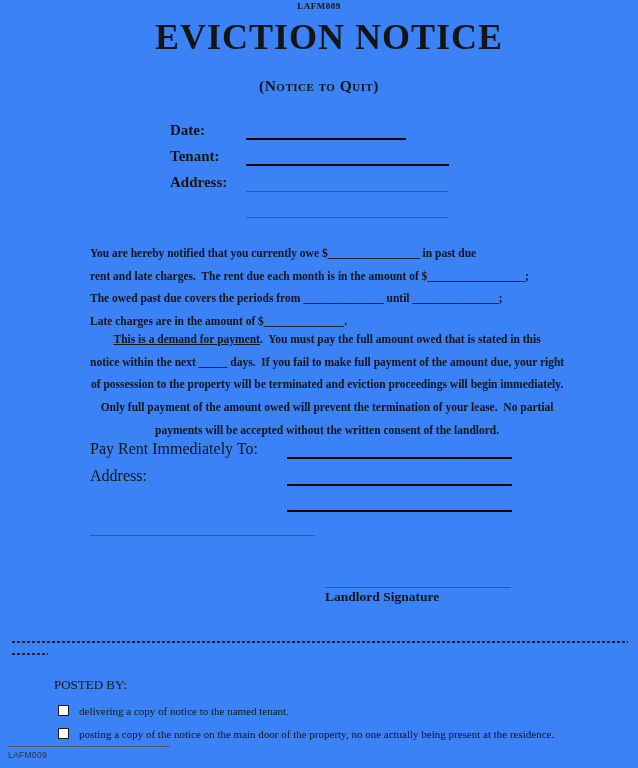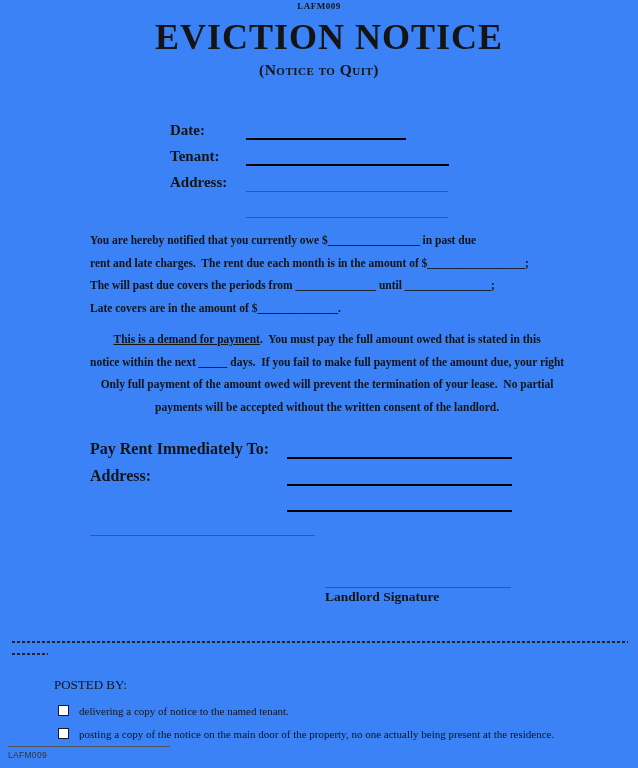--- a/index.html
+++ b/index.html
@@ -4,41 +4,41 @@
 <style>
   html,body { margin:0; padding:0; background:#ffffff; }
   .page {
     position:relative; width:638px; height:768px; background:#3b82f6;
     font-family:"Liberation Serif", serif; color:#141414; overflow:hidden;
   }
   .centered { position:absolute; left:0; right:0; text-align:center; }
 
   #header-code { top:1px; font-size:9px; font-weight:bold; letter-spacing:.5px; }
   #doc-title   { top:16px; font-size:36px; font-weight:bold; letter-spacing:1px;padding-left:20px; }
-  #doc-subtitle{ top:61px; font-size:15.5px; font-weight:bold; font-variant:small-caps; letter-spacing:.5px; }
+  #doc-subtitle{ top:77px; font-size:15.5px; font-weight:bold; font-variant:small-caps; letter-spacing:.5px; }
 
   
   #recipient { position:absolute; left:170px; top:114px; }
   .rrow { display:flex; height:26px; align-items:flex-end; }
   .rrow .lbl { width:76px; font-weight:bold; font-size:15px; line-height:20px; }
   .fline { align-self:flex-end; }
   .l-thick { border-bottom:2px solid #000; }
   .l-thin  { border-bottom:1px solid #555; }
 
   
   .para { position:absolute; left:90px; }
-  #notice-paragraph { top:229px; }
+  #notice-paragraph { top:242px; }
   #demand-paragraph { top:328px;text-align:center; }
   .pline { white-space:pre; font-weight:bold; font-size:11.5px; line-height:22.7px; }
   .ul { text-decoration:underline; }
 
   
   #payment { position:absolute; left:90px; top:433px; }
   .prow { display:flex; align-items:flex-end; }
-  .prow .plbl { width:197px; font-weight:bold; font-size:16px; line-height:21px; }
+  .prow .plbl { width:197px; font-weight:normal; font-size:16px; line-height:21px; }
   .w225 { width:225px; }
 
   
   #signature { position:absolute; left:325px; top:578px; width:186px; }
   #signature .sig-line { height:9px; border-bottom:1.2px solid #555; }
   #signature .sig-label { font-weight:bold; font-size:13.5px; margin-top:1px; }
 
   
   #divider { position:absolute; left:12px; top:641px; }
   .dashes { height:2px; background:repeating-linear-gradient(90deg,#222 0 3px,transparent 3px 5px); }
@@ -79,27 +79,28 @@
     </div>
     <div class="rrow">
       <div class="lbl"></div>
       <div class="fline l-thin" style="width:202px"></div>
     </div>
   </div>
 
   <div id="notice-paragraph" class="para">
     <div class="pline">You are hereby notified that you currently owe $________________ in past due</div>
     <div class="pline">rent and late charges.  The rent due each month is in the amount of $_________________;</div>
-    <div class="pline">The will past due covers the periods from ______________ until _______________;</div>
-    <div class="pline">Late covers are in the amount of $______________.</div>
+    <div class="pline">The owed past due covers the periods from ______________ until _______________;</div>
+    <div class="pline">Late charges are in the amount of $______________.</div>
   </div>
 
   <div id="demand-paragraph" class="para">
     <div class="pline"><span class="ul">This is a demand for payment</span><span>.  You must pay the full amount owed that is stated in this</span></div>
     <div class="pline">notice within the next _____ days.  If you fail to make full payment of the amount due, your right</div>
+    <div class="pline">of possession to the property will be terminated and eviction proceedings will begin immediately.</div>
     <div class="pline">Only full payment of the amount owed will prevent the termination of your lease.  No partial</div>
     <div class="pline">payments will be accepted without the written consent of the landlord.</div>
   </div>
 
   <div id="payment">
     <div class="prow" style="height:26px">
       <div class="plbl">Pay Rent Immediately To:</div>
       <div class="fline l-thick w225"></div>
     </div>
     <div class="prow" style="height:27px">

